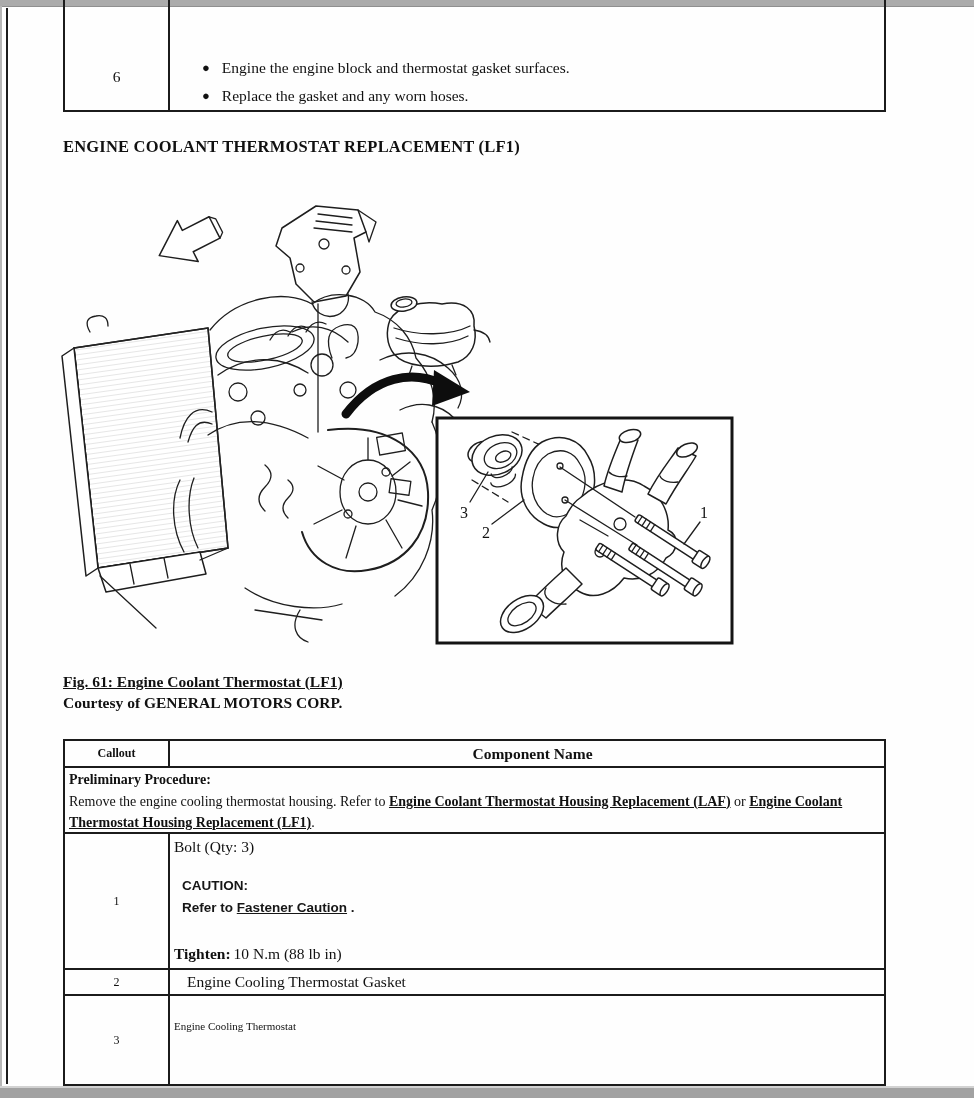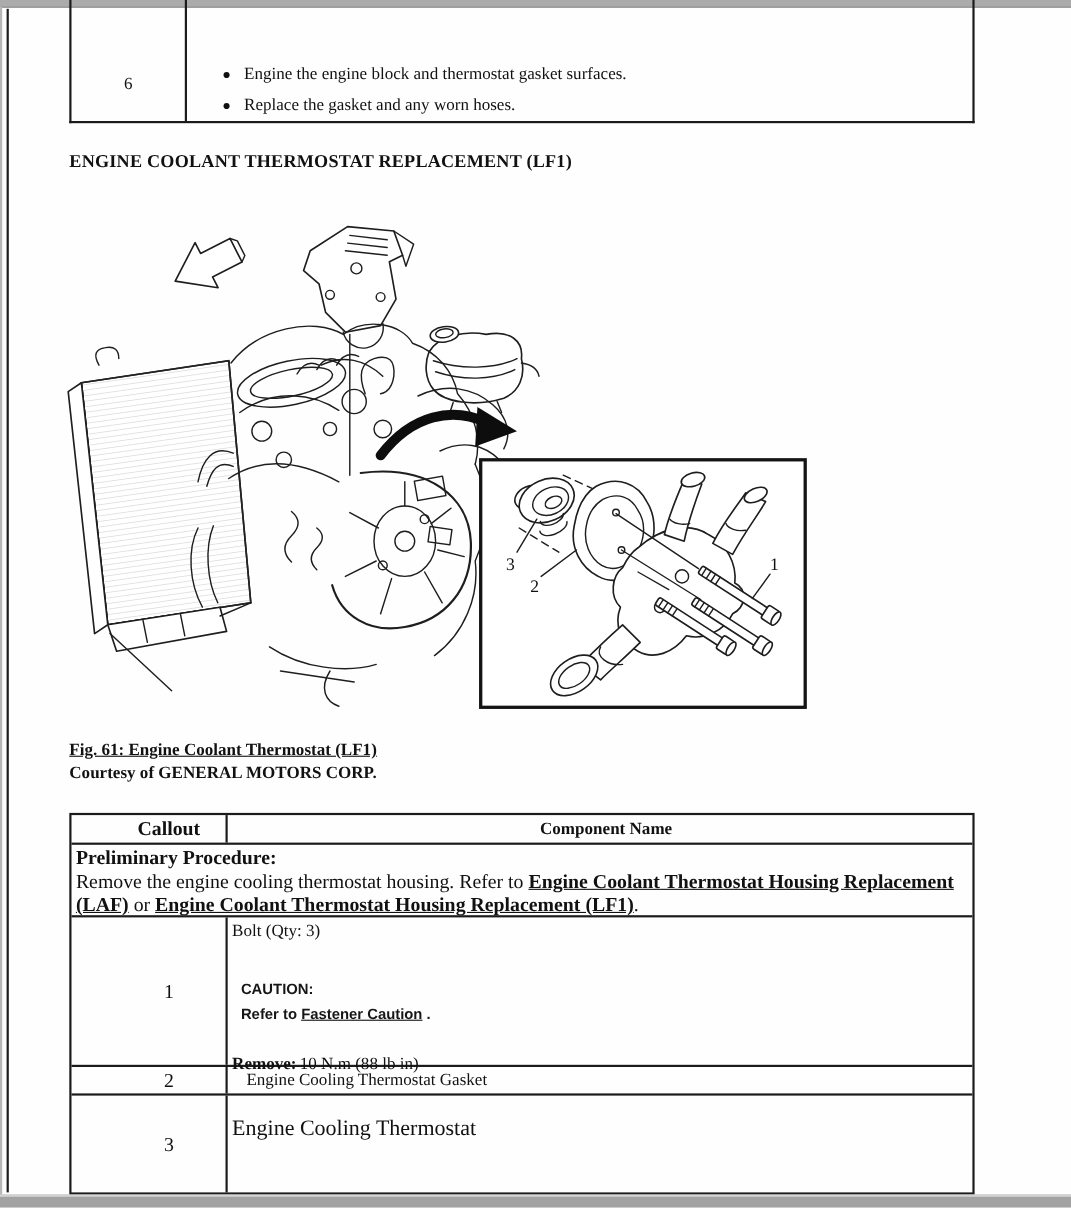--- a/index.html
+++ b/index.html
@@ -28,33 +28,33 @@
   
   .figure-svg{position:absolute;left:60px;top:180px;}
   .figcaption{position:absolute;left:63px;top:671px;font-size:15.5px;font-weight:bold;line-height:21px;}
 
   
   .ctable{position:absolute;left:63px;top:739px;width:823px;height:347px;
           border:2px solid #1b1b1b;box-sizing:border-box;display:flex;flex-direction:column;}
   .crow{display:flex;border-bottom:2px solid #1b1b1b;box-sizing:border-box;}
   .crow:last-child{border-bottom:none;flex:1;}
   .ccallout{width:105px;border-right:2px solid #1b1b1b;box-sizing:border-box;flex-shrink:0;
-            display:flex;align-items:center;justify-content:center;font-size:18px;margin-left:37px;}
+            display:flex;align-items:center;justify-content:center;font-size:12px;}
   .cmain{flex:1;box-sizing:border-box;}
   .hdr{height:27px;}
   .hdr .ccallout{font-weight:bold;}
   .hdr .cmain{display:flex;align-items:center;justify-content:center;font-weight:bold;font-size:15.5px;padding-left:11px;}
   .prelimrow{height:66px;}
-  .prelimrow .prelimcell{flex:1;padding:1px 6px 0 4px;font-size:18px;line-height:21.5px;}
+  .prelimrow .prelimcell{flex:1;padding:1px 6px 0 4px;font-size:14px;line-height:21.5px;}
   .row1{height:136px;}
   .row1 .cmain{padding:2px 8px 17px 4px;font-size:15.5px;line-height:21px;}
   .row2{height:26px;}
   .row2 .cmain{display:flex;align-items:center;padding-left:17px;font-size:15.5px;font-family:Liberation Serif, serif;}
-  .row3 .cmain{padding:20px 8px 0 4px;font-size:20px;line-height:21px;}
-  .caution-block{margin-top:32px;margin-left:8px;font-family:"Liberation Sans", sans-serif;
+  .row3 .cmain{padding:20px 8px 0 4px;font-size:11px;line-height:21px;}
+  .caution-block{margin-top:18px;margin-left:8px;font-family:"Liberation Sans", sans-serif;
                  font-weight:bold;font-size:13.5px;line-height:22px;color:#161616;}
   .tighten-line{margin-top:24px;}
   .tip-line{margin-top:24px;}
   .link{font-weight:bold;text-decoration:underline;cursor:pointer;}
   .gap{display:inline-block;width:3px;}
 
   svg .ln{fill:none;stroke:#1e1e1e;stroke-width:1.3;stroke-linecap:round;stroke-linejoin:round;}
   svg .ln2{fill:none;stroke:#1e1e1e;stroke-width:2;stroke-linecap:round;stroke-linejoin:round;}
   svg .fw{fill:#fff;stroke:#1e1e1e;stroke-width:1.5;stroke-linejoin:round;}
   svg text{font-family:"Liberation Serif", serif;font-size:16px;fill:#111;}
@@ -250,21 +250,21 @@
     </div>
 
     <div class="crow row1">
       <div class="ccallout">1</div>
       <div class="cmain">
         <div>Bolt (Qty: 3)</div>
         <div class="caution-block">
           <div>CAUTION:</div>
           <div><span>Refer to </span><span class="u">Fastener Caution</span><span> .</span></div>
         </div>
-        <div class="tighten-line"><span class="b">Remove:</span><span class="gap"></span><span>10 N.m (88 lb in)</span></div>
+        <div class="tighten-line"><span class="b">Tighten:</span><span class="gap"></span><span>10 N.m (88 lb in)</span></div>
       </div>
     </div>
 
     <div class="crow row2">
       <div class="ccallout">2</div>
       <div class="cmain">Engine Cooling Thermostat Gasket</div>
     </div>
 
     <div class="crow row3">
       <div class="ccallout">3</div>

